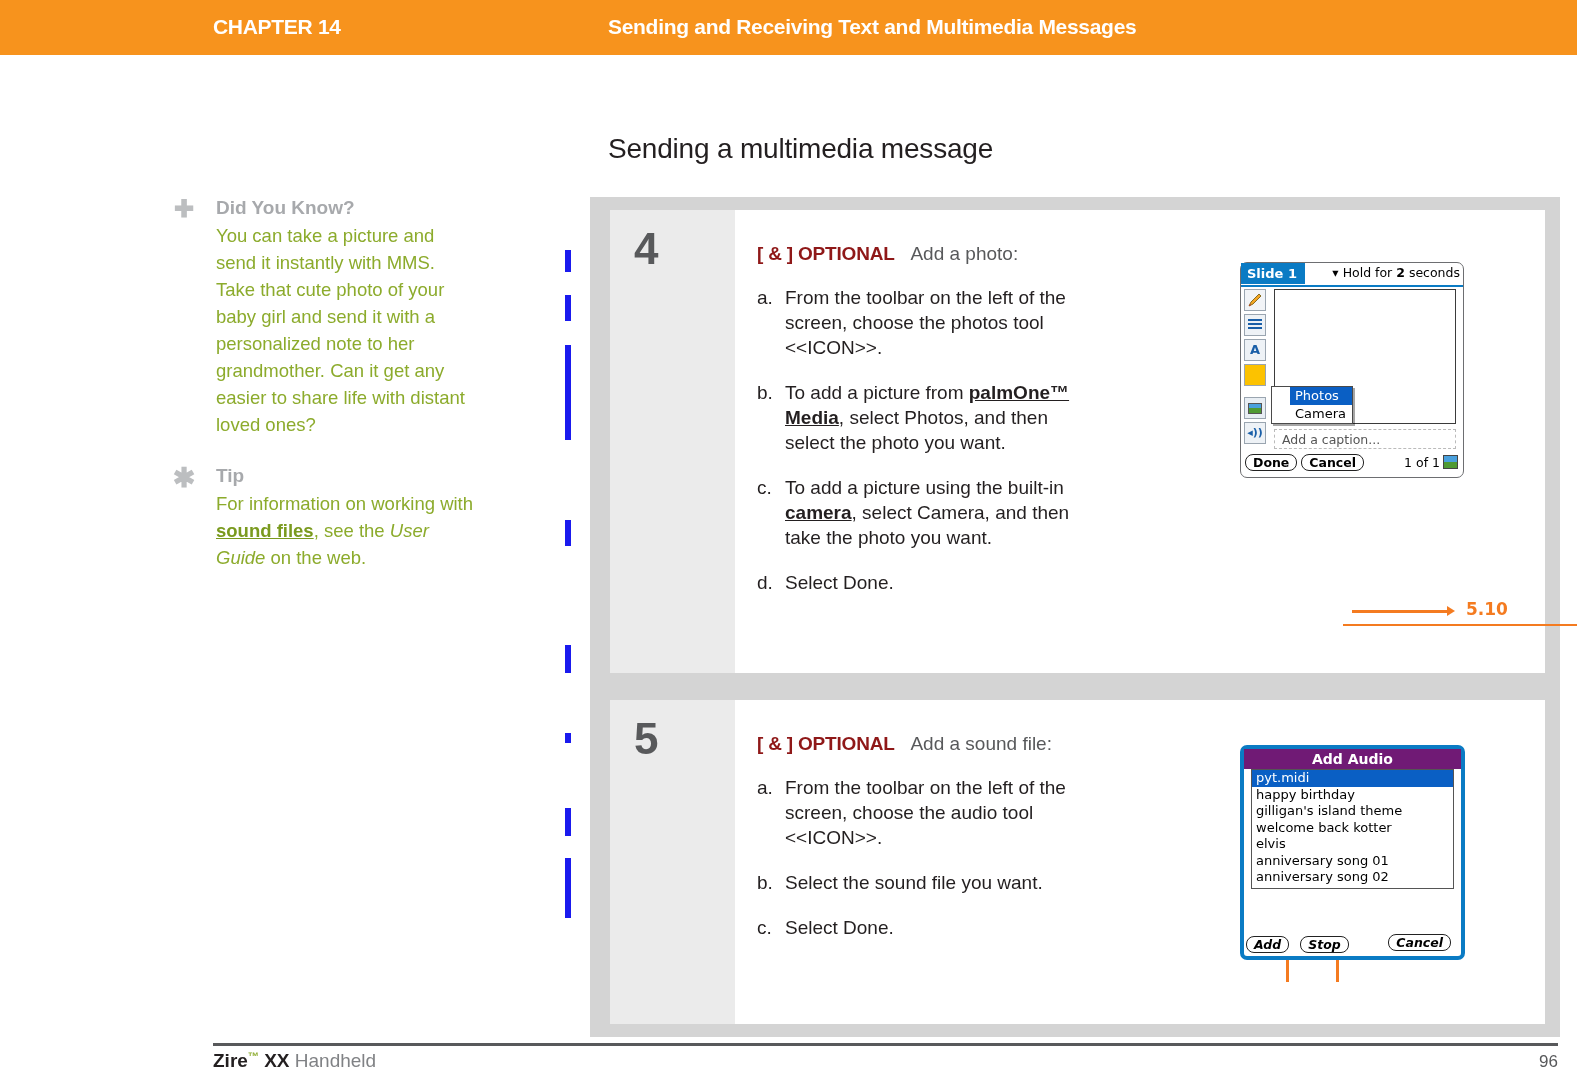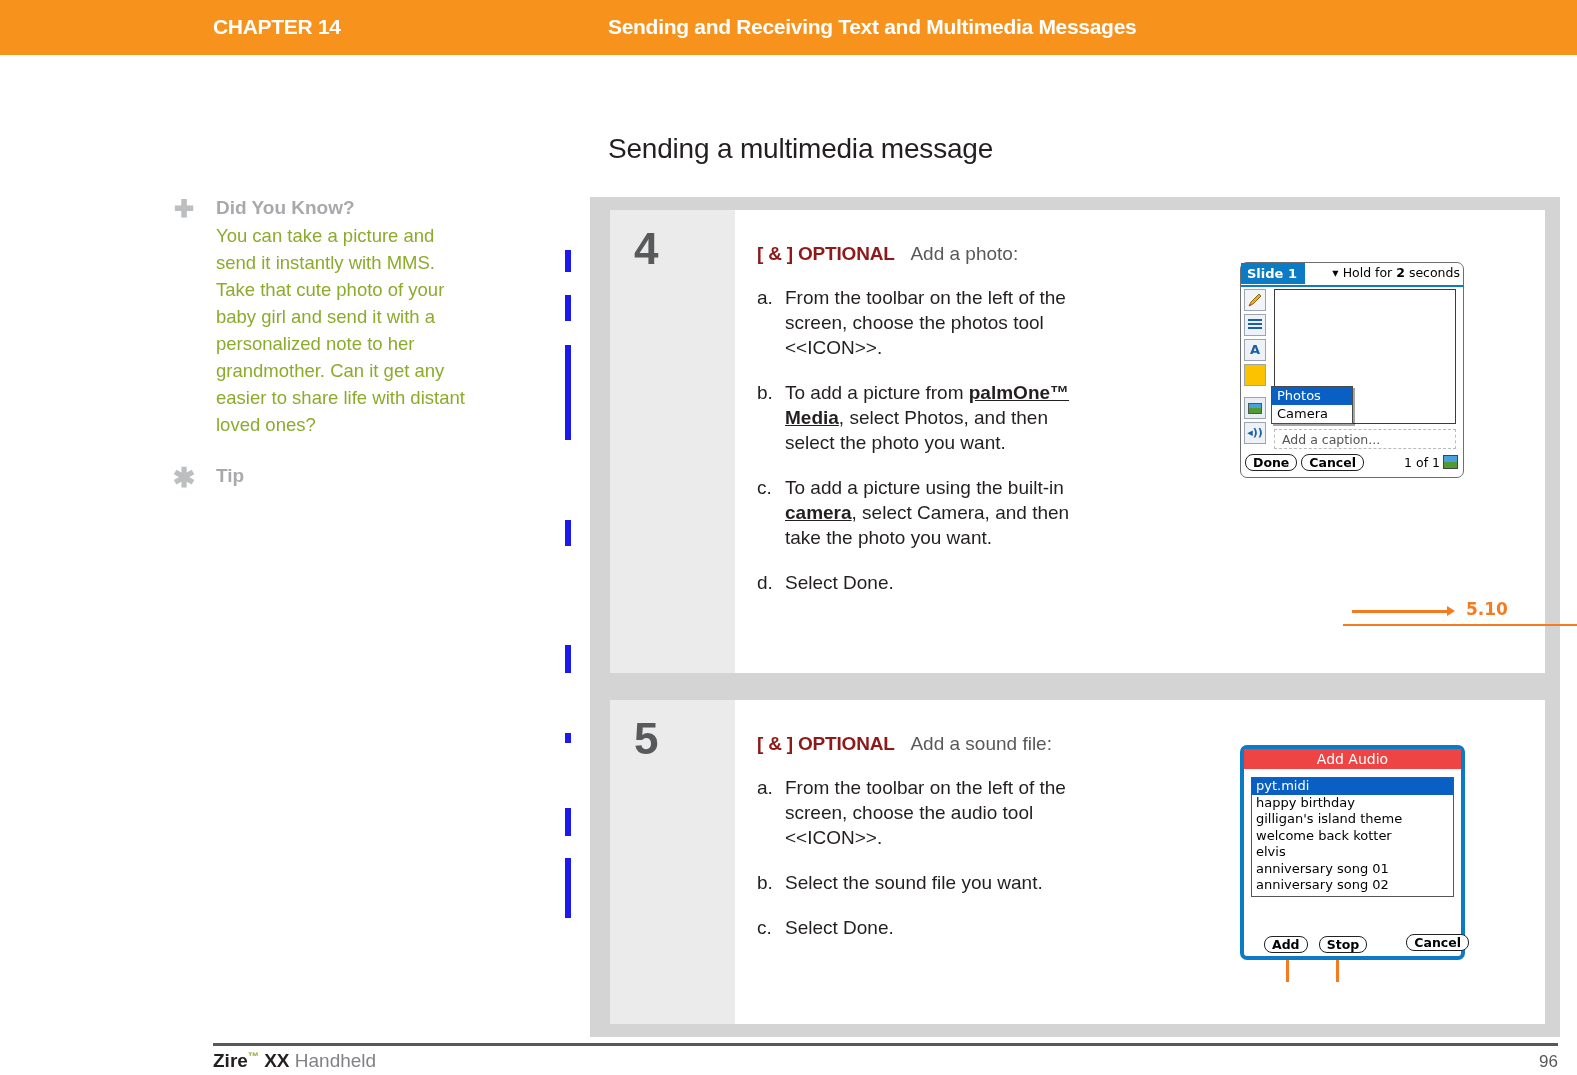--- a/index.html
+++ b/index.html
@@ -254,21 +254,21 @@
   }
   .slide-menu {
     position: absolute;
     left: 30px; top: 123px;
     width: 80px;
     background: #ffffff;
     border: 1px solid #4a4a4a;
     box-shadow: 2px 2px 0 rgba(0,0,0,0.35);
     font-size: 13px;
   }
-  .slide-menu-item { padding: 1px 5px; line-height: 16px; color: #000; }
+  .slide-menu-item { padding: 1px 5px; line-height: 16px; color: #000; margin-left: 18px; }
   .slide-menu-item.sel { background: #0a5fc4; color: #ffffff; }
   .slide-caption {
     position: absolute;
     left: 33px; top: 166px;
     width: 182px; height: 20px;
     border: 1px dashed #bbb;
     box-sizing: border-box;
     font-size: 12.5px;
     color: #555;
     padding: 2px 0 0 7px;
@@ -337,49 +337,50 @@
   
   .audio-dialog {
     left: 505px; top: 45px;
     width: 225px; height: 215px;
     background: #ffffff;
     border: 4px solid #0a7bc4;
     box-sizing: border-box;
     font-family: "DejaVu Sans", sans-serif;
   }
   .audio-title {
-    background: #ef4444;
+    background: #701a75;
     color: #ffffff;
     text-align: center;
     font-size: 14px;
-    font-weight: normal;
+    font-weight: bold;
     line-height: 20px;
     height: 20px;
   }
   .audio-sub {
     font-size: 14px;
     font-weight: bold;
     color: #000;
     line-height: 16px;
     padding: 4px 6px 3px 6px;
   }
   .audio-list {
-    margin: 8px 7px;
+    margin: 0 7px;
     border: 1px solid #555;
     height: 118px;
     font-size: 13px;
     background: #fff;
     overflow: hidden;
   }
   .audio-item { line-height: 16.5px; padding-left: 4px; color: #000; }
   .audio-item.sel { background: #0a5fc4; color: #ffffff; }
   .audio-footer {
     position: absolute;
-    left: 20px; bottom: 3px;
+    left: 2px; bottom: 3px;
     width: 205px;
+    font-style: italic;
   }
   .audio-footer .right { float: right; }
   .tick {
     position: absolute;
     width: 3px; height: 22px;
     background: #f47b20;
   }
 
   
   .footer-rule {
@@ -423,20 +424,21 @@
 
   <div class="note-block">
     <div class="note-icon">✚</div>
     <div class="note-title">Did You Know?</div>
     <div class="note-body"><span>You can take a picture and send it instantly with MMS. Take that cute photo of your baby girl and send it with a personalized note to her grandmother. Can it get any easier to share life with distant loved ones?</span></div>
   </div>
 
   <div class="note-block" style="margin-top:24px;">
     <div class="note-icon asterisk">✱</div>
     <div class="note-title">Tip</div>
+    <div class="note-body"><span>For information on working with </span><b>sound files</b><span>, see the </span><i>User Guide</i><span> on the web.</span></div>
   </div>
 
 </div>
 
 <div class="change-bar" style="left:565px; top:250px; height:22px;"></div>
 <div class="change-bar" style="left:565px; top:295px; height:26px;"></div>
 <div class="change-bar" style="left:565px; top:345px; height:95px;"></div>
 <div class="change-bar" style="left:565px; top:520px; height:26px;"></div>
 <div class="change-bar" style="left:565px; top:645px; height:28px;"></div>
 <div class="change-bar" style="left:565px; top:733px; height:10px;"></div>

